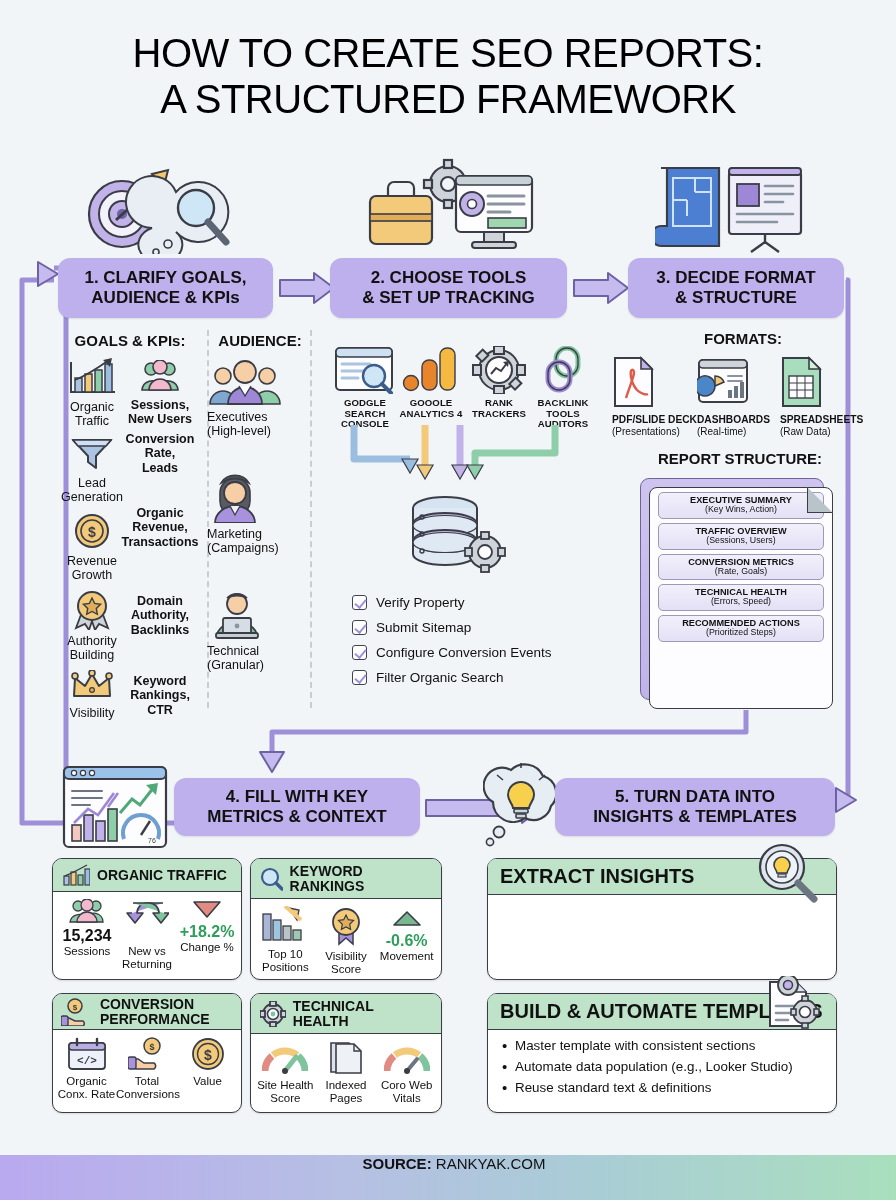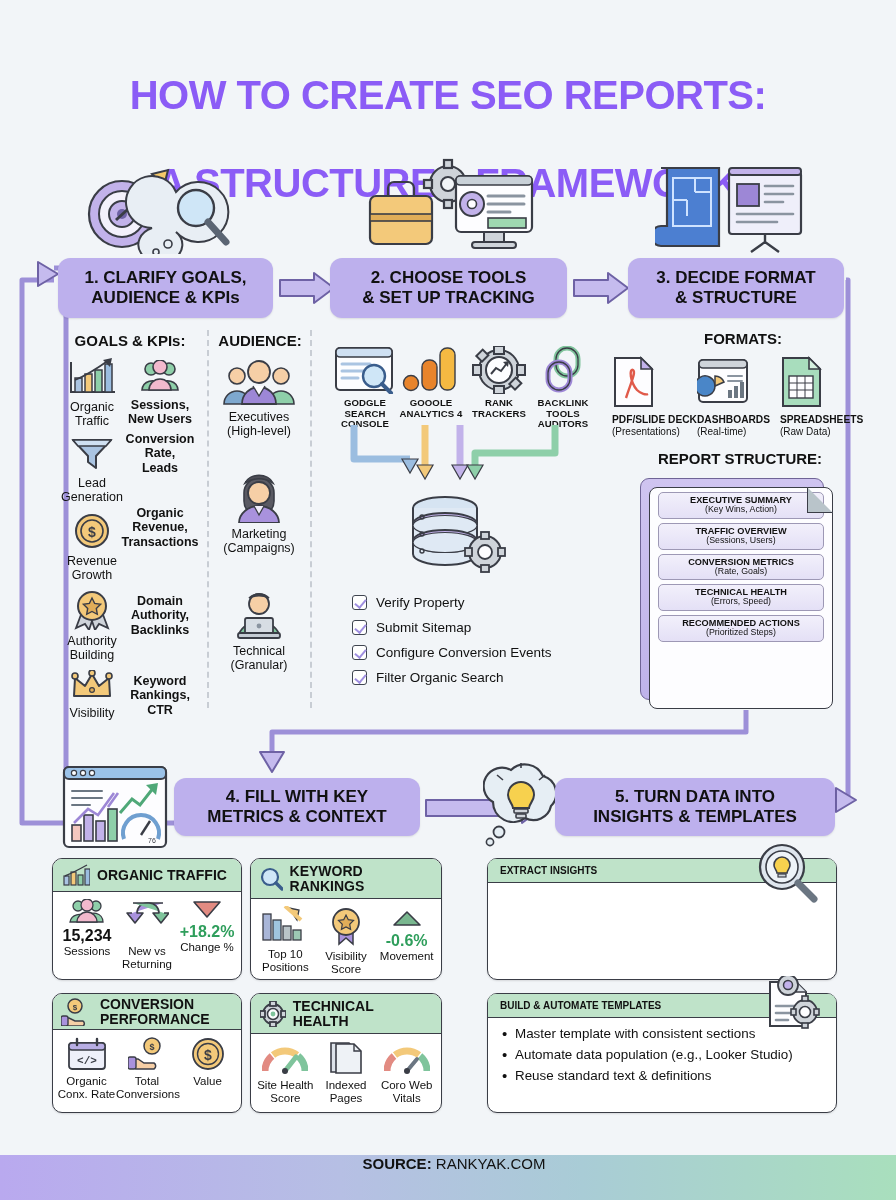--- a/index.html
+++ b/index.html
@@ -9,22 +9,22 @@
     background: #f2f5f8;
     position: relative;
     overflow: hidden;
     color: #111;
   }
   .page { position: relative; width: 896px; height: 1200px; }
 
   
   .title-block { position: absolute; top: 30px; left: 0; width: 896px; text-align: center; }
   .title-line {
-    font-size: 40px; font-weight: 700; letter-spacing: -0.5px;
-    line-height: 1.15; color: #8b5cf6; text-transform: uppercase; margin-top: 42px;
+    font-size: 40px; font-weight: 400; letter-spacing: -0.5px;
+    line-height: 1.15; color: #000000; text-transform: uppercase;
   }
 
   
   .step-pill {
     position: absolute;
     background: #bdb0ed;
     border-radius: 12px;
     display: flex; align-items: center; justify-content: center;
     text-align: center;
     font-weight: 800; font-size: 17px; line-height: 1.15;
@@ -51,21 +51,21 @@
   .kpi-item { margin-bottom: 8px; }
   .kpi-label { font-size: 12.5px; line-height: 1.12; color: #111; }
   .txt-col { position: absolute; width: 104px; text-align: center; }
   .txt-col .kpi-label { font-size: 12.5px; line-height: 1.15; font-weight: bold; }
 
   .divider-v {
     position: absolute; border-left: 2px dashed #c8cdd4;
   }
 
   
-  .aud-col { position: absolute; width: 104px; text-align: center; }
+  .aud-col { position: absolute; width: 104px; }
   .aud-label { font-size: 12.5px; line-height: 1.15; }
 
   
   .tool { position: absolute; width: 74px; text-align: center; }
   .tool-name { font-size: 9.6px; font-weight: 800; line-height: 1.12; letter-spacing: 0.1px; }
 
   
   .check-list { position: absolute; left: 352px; top: 595px; }
   .check-row { display: flex; align-items: center; margin-bottom: 10px; }
   .check-box {
@@ -127,21 +127,21 @@
   .mlabel { font-size: 11.5px; line-height: 1.12; }
 
   
   .tpanel {
     position: absolute; background: #fff; border: 1.8px solid #3a3d46;
     border-radius: 10px; overflow: visible;
     box-shadow: 0 1px 2px rgba(0,0,0,.12);
   }
   .tpanel-head {
     background: #bfe3c9; padding: 6px 12px; border-bottom: 1.6px solid #3a3d46;
-    font-size: 10px; font-weight: 800; border-radius: 8px 8px 0 0;
+    font-size: 20px; font-weight: 800; border-radius: 8px 8px 0 0;
   }
   .tpanel-body { padding: 8px 12px 9px 12px; }
   .tp-li {
     font-size: 13.4px; line-height: 1.26; margin-bottom: 4px;
     padding-left: 15px; position: relative;
   }
   .tp-li:before {
     content: "•"; position: absolute; left: 2px; top: -1px; font-size: 15px;
   }
 

